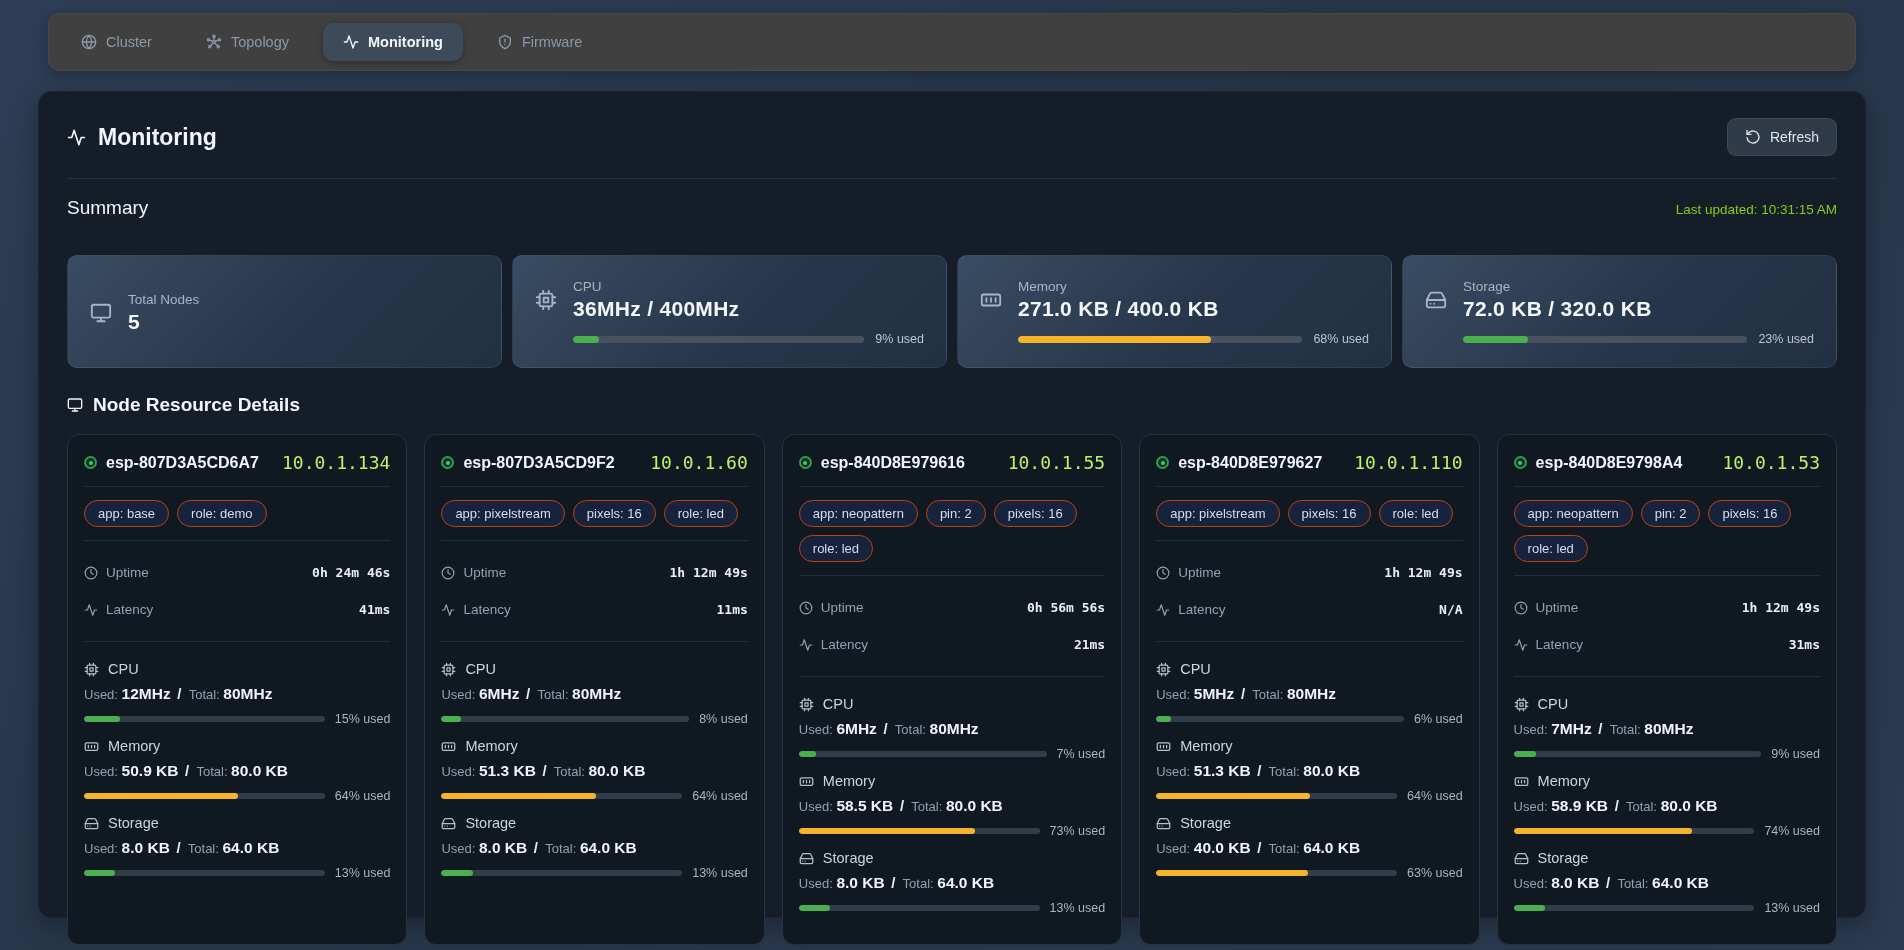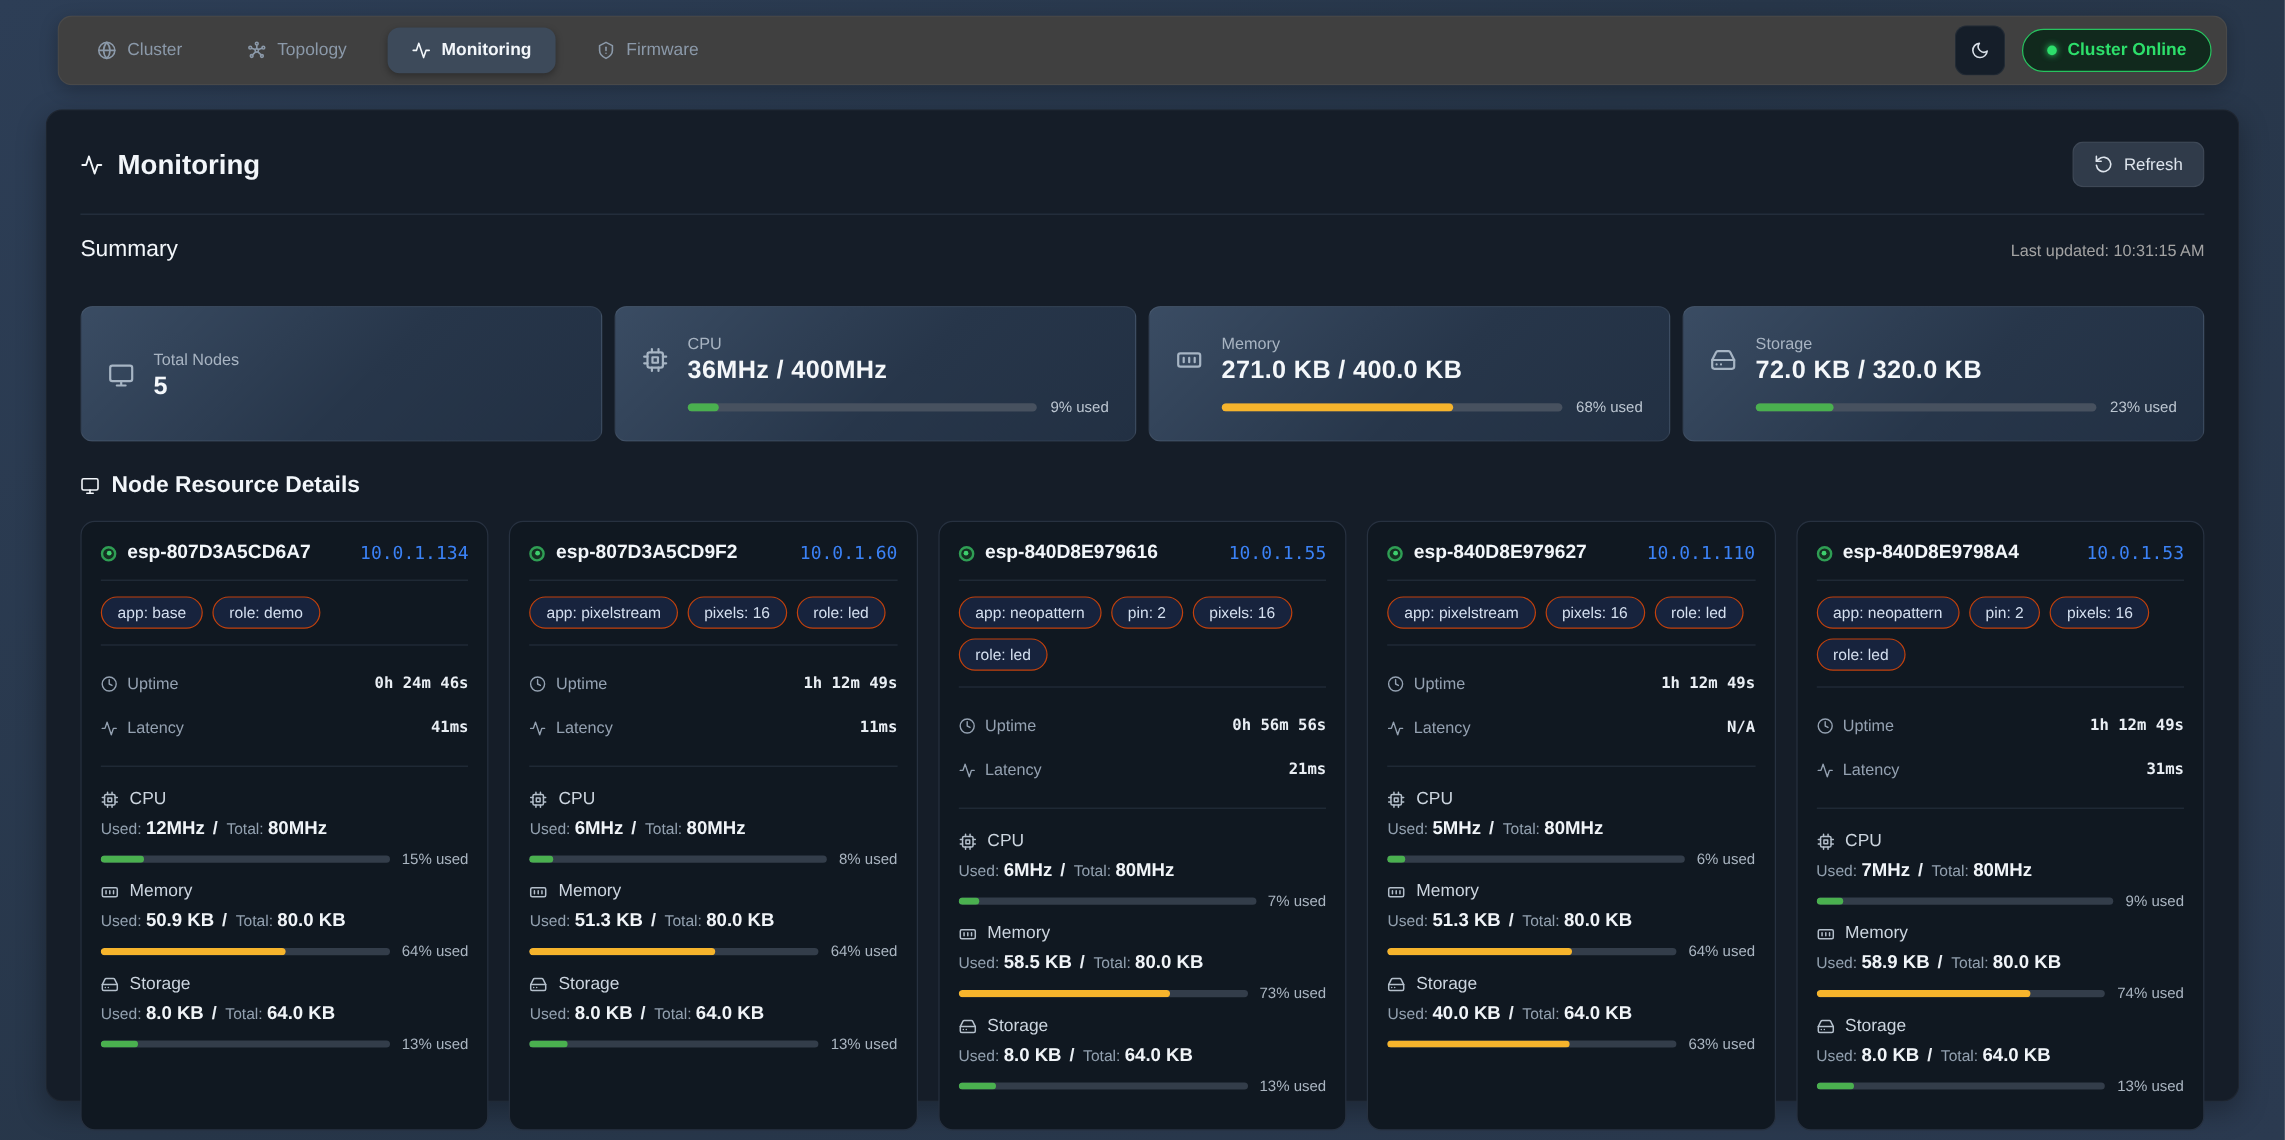--- a/index.html
+++ b/index.html
@@ -68,21 +68,21 @@
     display:flex; align-items:center; gap:9px;
     background:#303b4a; border:1px solid rgba(255,255,255,0.07);
     color:#dde4ec; font-size:14px; font-weight:500;
     padding:10px 17px; border-radius:9px; cursor:pointer;
   }
   .divider { border-top:1px solid #273241; margin:22px 0 18px; }
 
   
   .summary-head { display:flex; align-items:baseline; }
   .section-title { font-size:19px; font-weight:400; color:#f2f6fa; }
-  .last-updated { margin-left:auto; font-size:13.5px; color:#a3a3a3; }
+  .last-updated { margin-left:auto; font-size:13.5px; color:#84cc16; }
   .summary-grid { display:grid; grid-template-columns:repeat(4,1fr); gap:10px; margin-top:36px; }
   .summary-card {
     background:linear-gradient(135deg,#3a4c63 0%,#27364a 55%,#223043 100%);
     border:1px solid rgba(255,255,255,0.06);
     border-radius:10px;
     padding:18px 22px 16px;
     height:113px;
     display:flex; flex-direction:column; justify-content:center;
   }
   .sc-top { display:flex; align-items:center; gap:16px; }
@@ -102,21 +102,21 @@
     border:1px solid #273140;
     border-radius:12px;
     padding:17px 16px;
     min-height:472px;
     display:flex; flex-direction:column;
   }
   .node-header { display:flex; align-items:center; gap:9px; }
   .node-dot { width:13px; height:13px; border-radius:50%; border:2px solid #2f9e54; background:#153022; position:relative; flex:none; }
   .node-dot::after { content:''; position:absolute; inset:2.5px; border-radius:50%; background:#3ecf6e; }
   .node-name { font-size:16px; font-weight:700; color:#f2f6fa; white-space:nowrap; }
-  .node-ip { margin-left:auto; font-size:15px; color:#3b82f6; }
+  .node-ip { margin-left:auto; font-size:18px; color:#bef264; }
   .node-div { border-top:1px solid #232e3b; margin:13px 0; }
   .badges { display:flex; flex-wrap:wrap; gap:8px; }
   .badge {
     font-size:13px; color:#d4dfef;
     background:#17233d; border:1px solid #c2410c;
     padding:5px 13px; border-radius:999px; white-space:nowrap;
   }
   .stat-row { display:flex; align-items:center; margin:11px 0; }
   .stat-label { display:flex; align-items:center; gap:8px; font-size:13.5px; font-weight:400; color:#94a1b1; }
   .stat-label .icon { color:#94a1b1; }
@@ -182,33 +182,20 @@
     <span class="icon">
           <svg viewBox="0 0 24 24" fill="none" stroke="currentColor" stroke-width="2" stroke-linecap="round" stroke-linejoin="round">
             <path d="M12 22s8-4 8-10V6l-8-4-8 4v6c0 6 8 10 8 10z"></path>
             <path d="M12 8v4"></path>
             <path d="M12 15.5h.01"></path>
           </svg>
         </span>
     <span class="nav-tab-label">Firmware</span>
   </button>
 </div>
-  <div class="nav-right">
-    <button class="theme-btn">
-      <span class="icon">
-          <svg viewBox="0 0 24 24" fill="none" stroke="currentColor" stroke-width="2" stroke-linecap="round" stroke-linejoin="round">
-            <path d="M21 12.79A9 9 0 1 1 11.21 3 7 7 0 0 0 21 12.79z"></path>
-          </svg>
-        </span>
-    </button>
-    <button class="online-badge">
-      <span class="online-dot"></span>
-      <span>Cluster Online</span>
-    </button>
-  </div>
 </nav>
 
 <main class="panel">
   <div class="panel-header">
     <h1 class="page-title">
       <span class="icon icon-title">
           <svg viewBox="0 0 24 24" fill="none" stroke="currentColor" stroke-width="2" stroke-linecap="round" stroke-linejoin="round">
             <polyline points="22 12 18 12 15 21 9 3 6 12 2 12"></polyline>
           </svg>
         </span>

